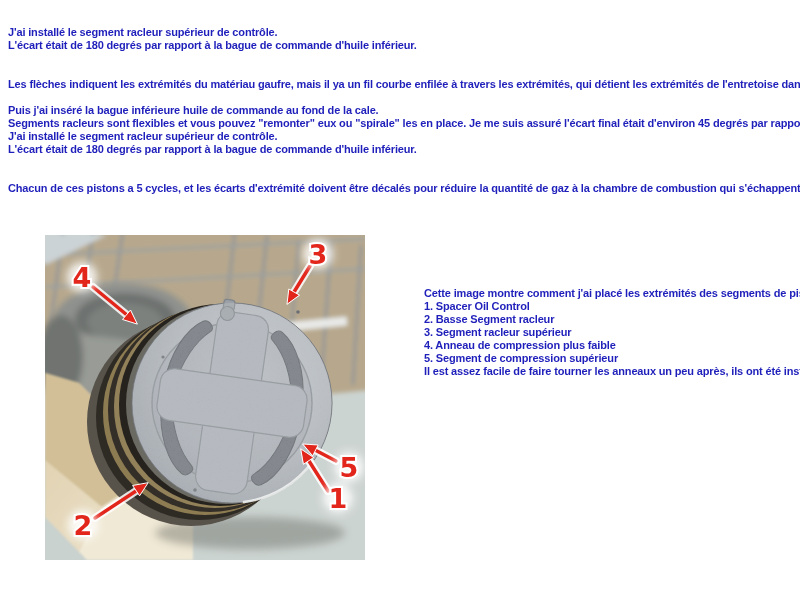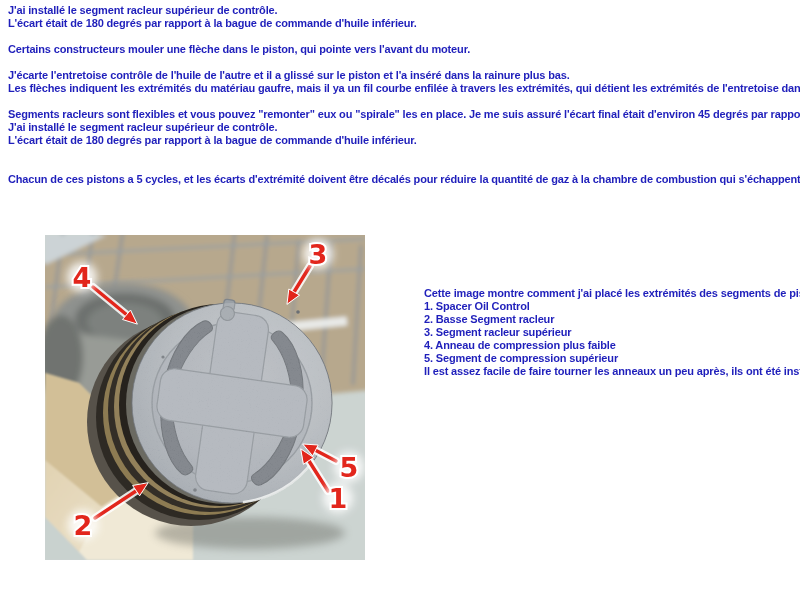--- a/index.html
+++ b/index.html
@@ -1,44 +1,43 @@
 <!DOCTYPE html>
 <html><head>
 <meta charset="utf-8">
 <style>
   html,body{margin:0;padding:0;}
   body{
     width:800px;height:600px;background:#ffffff;overflow:hidden;position:relative;
     font-family:"Liberation Sans",sans-serif;font-weight:bold;
   }
   .txt{
-    position:absolute;left:8px;top:4px;width:792px;overflow:hidden;
+    position:absolute;left:8px;top:26px;width:792px;overflow:hidden;
     color:#1f1fbb;font-size:11px;line-height:13px;white-space:nowrap;letter-spacing:-0.15px;
   }
   .ln{height:13px;}
   .blank{height:13px;}
   .caption{
     position:absolute;left:424px;top:287px;color:#1f1fbb;font-size:11px;line-height:13px;
     white-space:nowrap;letter-spacing:-0.15px;
   }
   .photo{position:absolute;left:45px;top:235px;width:320px;height:325px;}
   .photo svg{display:block;}
 </style>
 </head>
 <body>
 
 <div class="txt">
   <div class="ln">J'ai installé le segment racleur supérieur de contrôle.</div>
   <div class="ln">L'écart était de 180 degrés par rapport à la bague de commande d'huile inférieur.</div>
   <div class="blank"></div>
-  <div class="ln">Certains constructeurs mouler une flèche dans le piston, qui pointe vers l'avant du moteur.</div>
-  <div class="blank"></div>
-  <div class="ln">J'écarte l'entretoise contrôle de l'huile de l'autre et il a glissé sur le piston et l'a inséré dans la rainure plus bas.</div>
+  <div class="blank"></div>
   <div class="ln">Les flèches indiquent les extrémités du matériau gaufre, mais il ya un fil courbe enfilée à travers les extrémités, qui détient les extrémités de l'entretoise dans la forme appropriée</div>
   <div class="blank"></div>
+  <div class="ln">Puis j'ai inséré la bague inférieure huile de commande au fond de la cale.</div>
   <div class="ln">Segments racleurs sont flexibles et vous pouvez "remonter" eux ou "spirale" les en place. Je me suis assuré l'écart final était d'environ 45 degrés par rapport à l'axe de piston.</div>
   <div class="ln">J'ai installé le segment racleur supérieur de contrôle.</div>
   <div class="ln">L'écart était de 180 degrés par rapport à la bague de commande d'huile inférieur.</div>
   <div class="blank"></div>
   <div class="blank"></div>
   <div class="ln">Chacun de ces pistons a 5 cycles, et les écarts d'extrémité doivent être décalés pour réduire la quantité de gaz à la chambre de combustion qui s'échappent.</div>
 </div>
 
 <div class="photo">
   <svg width="320" height="325" viewBox="0 0 320 325">

